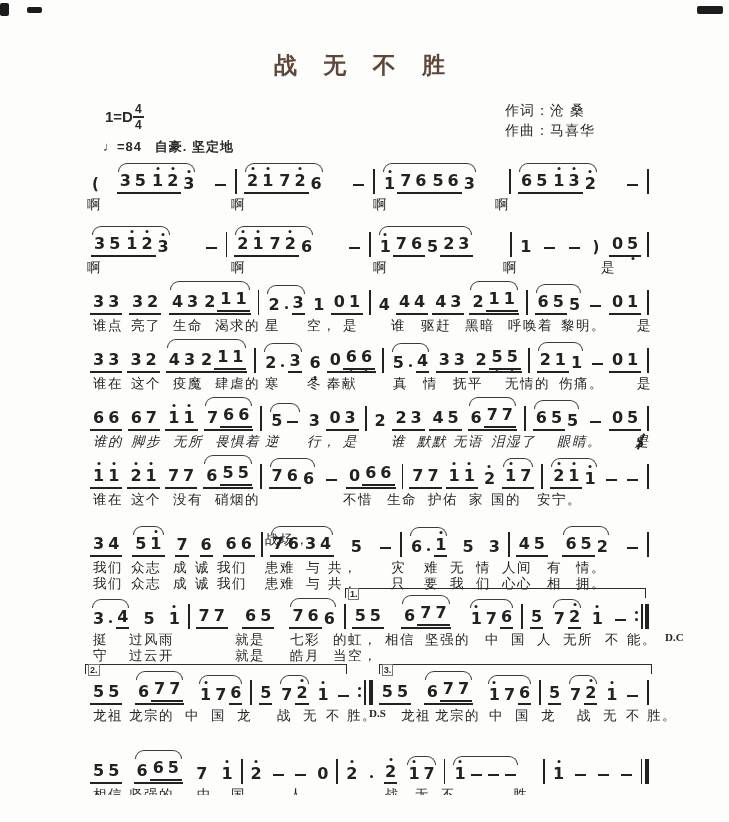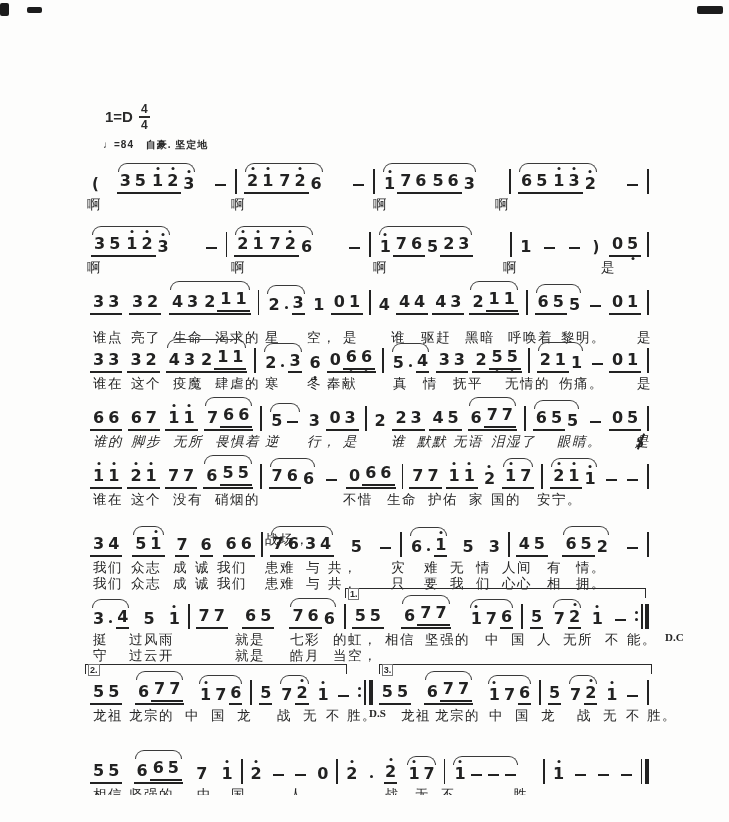--- a/index.html
+++ b/index.html
@@ -1,25 +1,25 @@
 <!DOCTYPE html>
 <html><head>
 <meta charset="utf-8">
 <style>
   html,body{margin:0;padding:0;background:#e8e8e8;}
   #page{position:relative;width:729px;height:822px;background:#fdfdfc;overflow:hidden;
         font-family:"Liberation Sans","DejaVu Sans",sans-serif;color:#2b2b2b;}
   
   #title{position:absolute;left:0;top:50px;width:729px;text-align:center;
          font-size:23px;font-weight:bold;letter-spacing:10px;color:#5f463c;}
-  #keyline{position:absolute;left:105px;top:103px;font-size:15px;font-weight:bold;display:flex;align-items:center;gap:6px;}
+  #keyline{position:absolute;left:105px;top:103px;font-size:15px;font-weight:bold;display:flex;align-items:center;}
   .tsig{display:inline-flex;flex-direction:column;align-items:center;line-height:1;}
   .tsig b{font-size:12px;}
   .tsbar{width:11px;height:1.5px;background:#2b2b2b;margin:1px 0;}
-  #tempoline{position:absolute;left:103px;top:138px;font-size:10px;font-weight:bold;letter-spacing:1px;}
+  #tempoline{position:absolute;left:103px;top:138px;font-size:13px;font-weight:bold;letter-spacing:1px;}
   #credits{position:absolute;left:505px;top:100px;font-size:14px;line-height:20px;letter-spacing:1px;}
   
   .art{position:absolute;background:#1c1c1c;border-radius:2px;}
   
   #score{position:absolute;left:85px;top:0;width:565px;}
   .sys{position:absolute;left:0;width:565px;}
   .notes{display:flex;align-items:flex-end;height:36px;padding-top:10px;box-sizing:border-box;}
   .meas{display:flex;align-items:flex-end;justify-content:space-between;padding:0 5px;min-width:0;}
   .tk{position:relative;display:inline-block;font-family:"DejaVu Sans","Liberation Sans",sans-serif;
       font-size:16px;font-weight:bold;line-height:1;padding:1px 1px 2px;margin:0 1px;color:#222;}
@@ -50,35 +50,40 @@
   .segno i{position:absolute;left:4px;top:-2px;width:1.5px;height:17px;background:#222;transform:rotate(22deg);}
 </style>
 </head>
 <body>
 
 <div id="page">
   <div class="art" style="left:0;top:3px;width:9px;height:13px;"></div>
   <div class="art" style="left:27px;top:7px;width:15px;height:6px;"></div>
   <div class="art" style="left:697px;top:6px;width:26px;height:8px;"></div>
 
+  <div id="title">战 无 不 胜</div>
 
   <div id="keyline">
     <span>1=D</span>
     <span class="tsig">
       <b>4</b>
       <span class="tsbar"></span>
       <b>4</b>
     </span>
   </div>
 
   <div id="tempoline">
     <span>♩=84</span>
     <span style="margin-left:8px;">自豪. 坚定地</span>
   </div>
 
+  <div id="credits">
+    <div>作词：沧  桑</div>
+    <div>作曲：马喜华</div>
+  </div>
 
   <div id="score">
       <div class="sys" style="top: 158px;">
         <div class="notes">
           <div class="meas" style="flex-grow: 7;">
             <span class="tk paren">(</span>
             <span class="grp arc">
               <span class="grp gu">
                 <span class="tk">3</span>
                 <span class="tk">5</span>
@@ -297,21 +302,21 @@
             <span class="tk">
               <i class="dashline"></i>
             </span>
             <span class="grp gu">
               <span class="tk">0</span>
               <span class="tk">1</span>
             </span>
           </div>
           <div class="bar"></div>
         </div>
-        <div class="lyr" style="top: 50px; text-align: right;">
+        <div class="lyr" style="top: 38px; text-align: right;">
           <span class="syl" style="left: 8px;">谁点</span>
           <span class="syl" style="left: 46px;">亮了</span>
           <span class="syl" style="left: 88px;">生命</span>
           <span class="syl" style="left: 130px;">渴求的</span>
           <span class="syl" style="left: 180px;">星</span>
           <span class="syl" style="left: 222px;">空，</span>
           <span class="syl" style="left: 258px;">是</span>
           <span class="syl" style="left: 306px;">谁</span>
           <span class="syl" style="left: 336px;">驱赶</span>
           <span class="syl" style="left: 380px;">黑暗</span>

